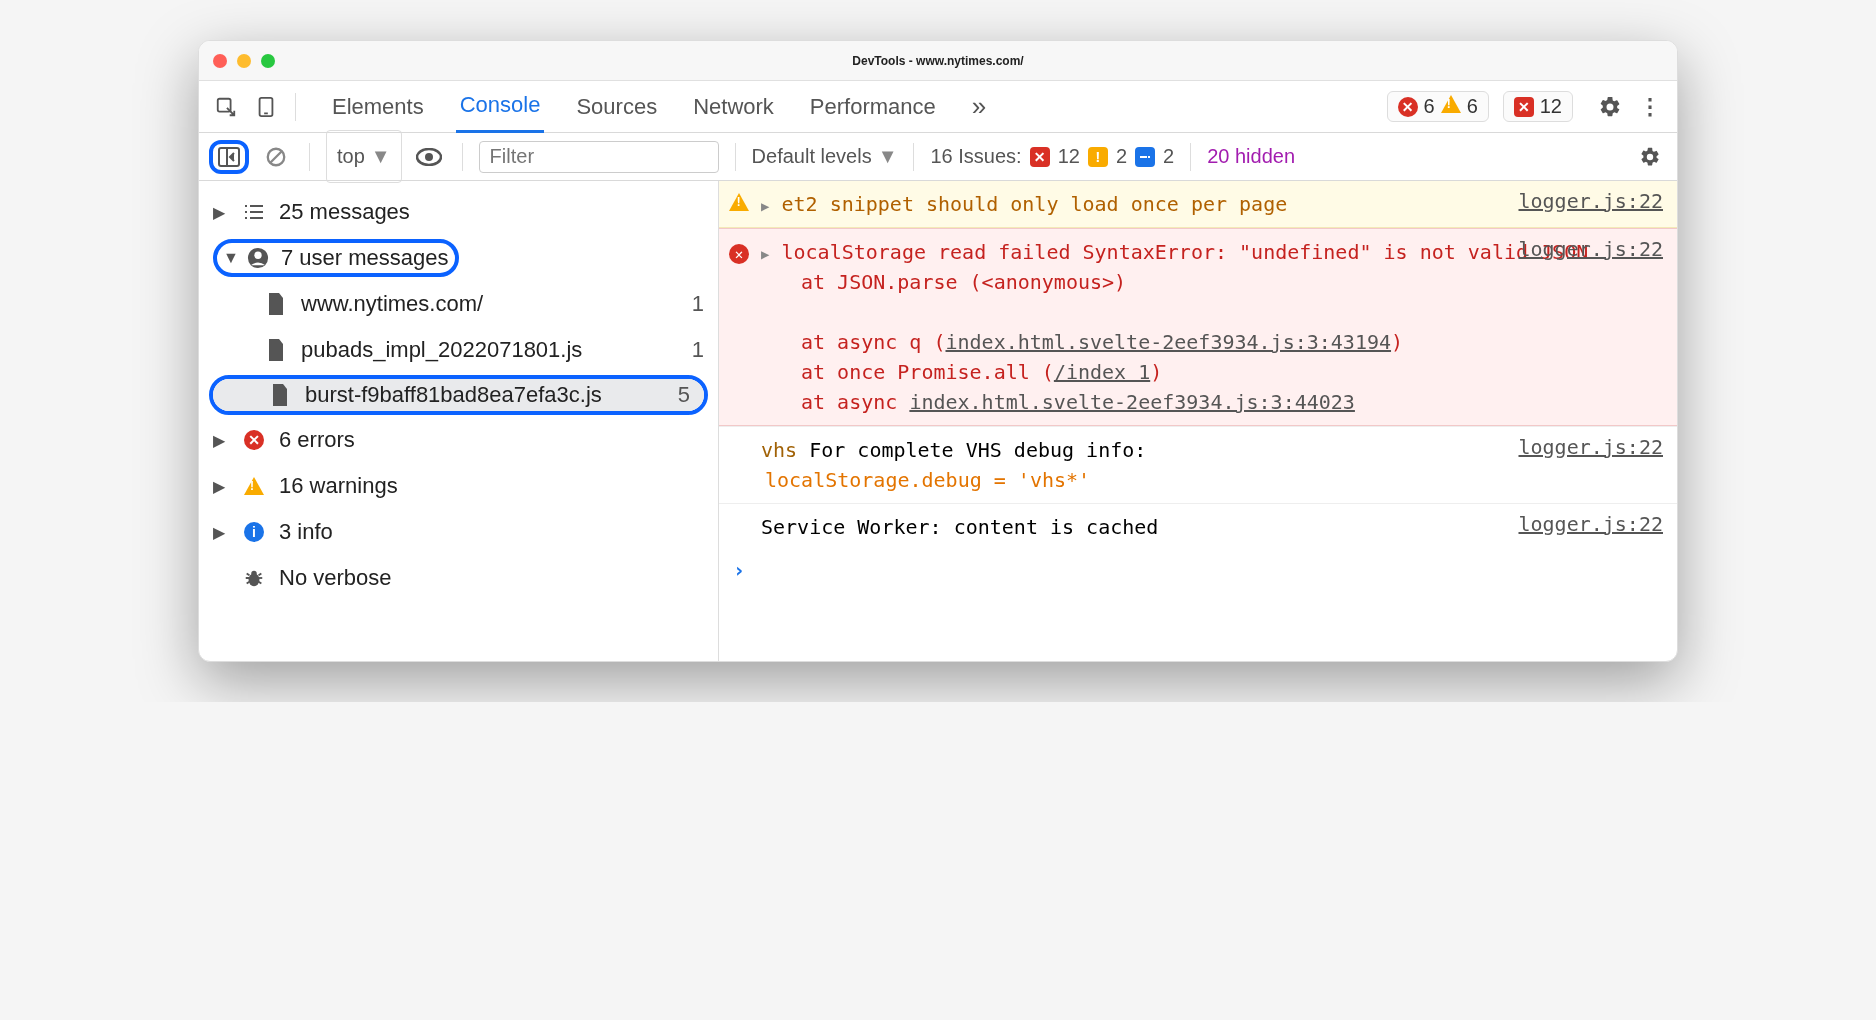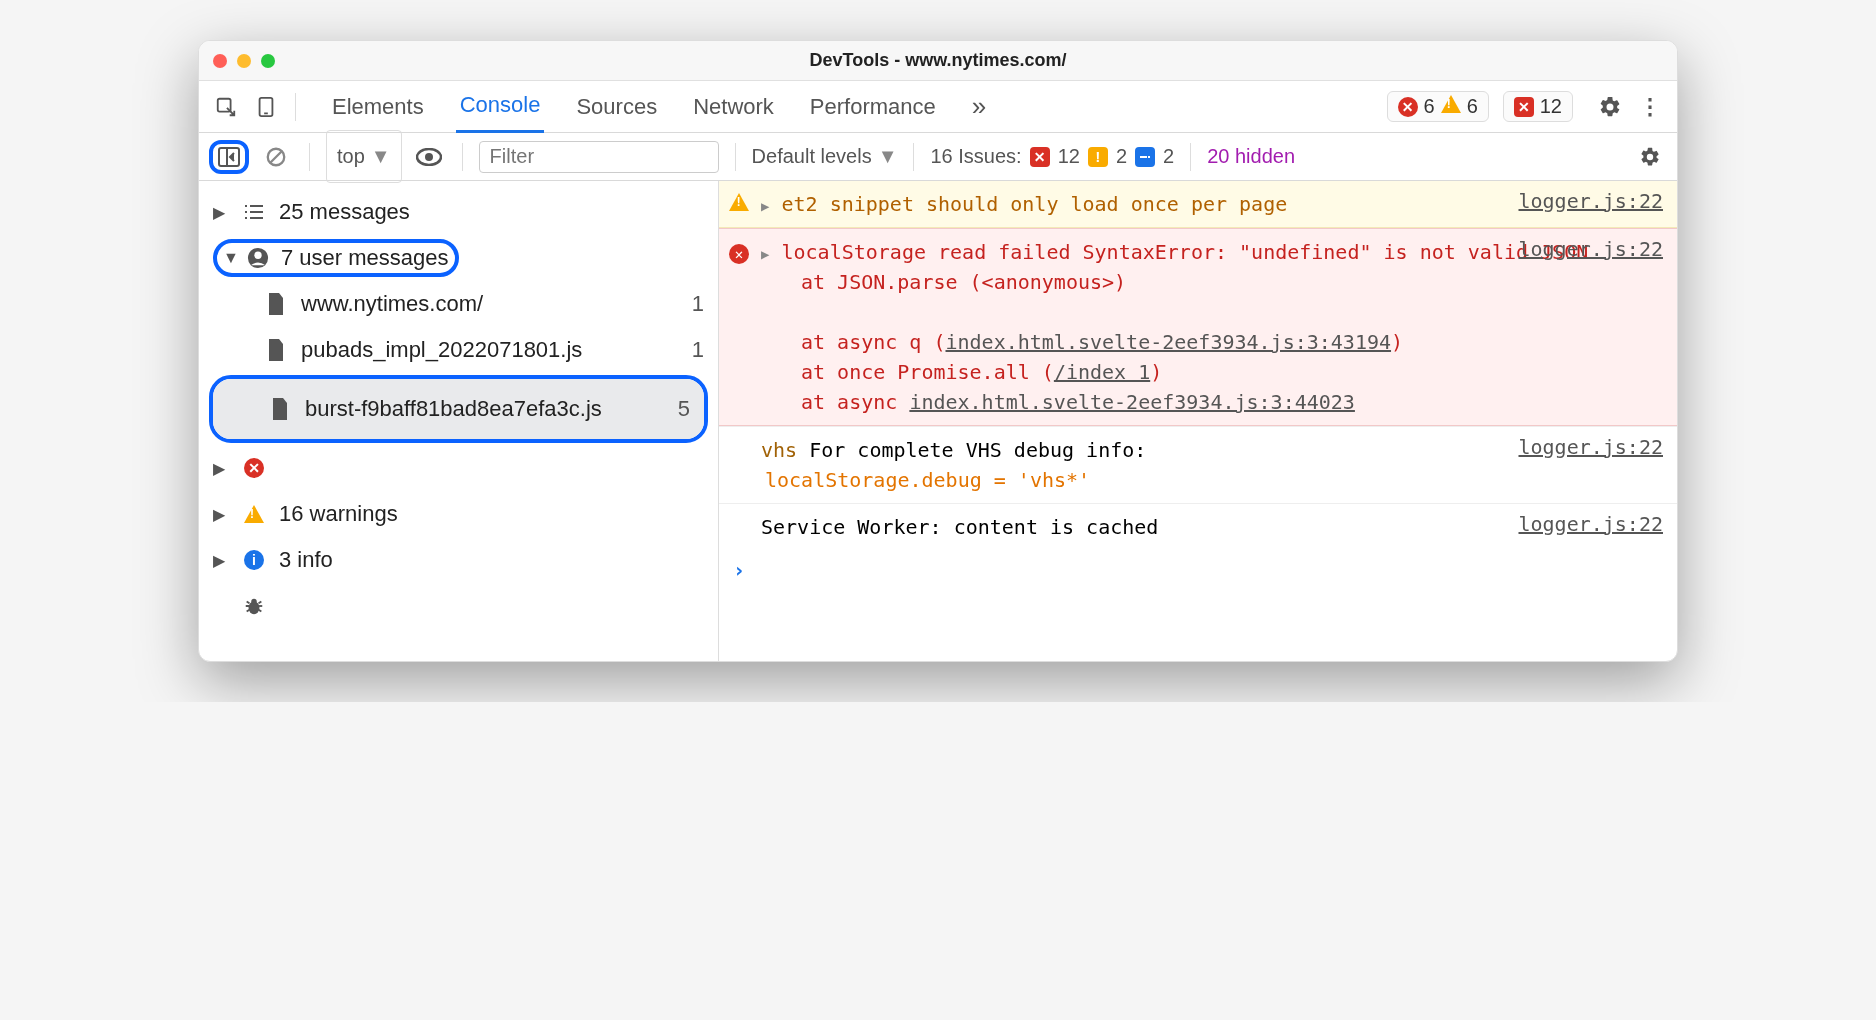--- a/index.html
+++ b/index.html
@@ -27,21 +27,21 @@
     padding: 0 14px;
     border-bottom: 1px solid #e0e0e0;
     background: #f7f7f7;
     position: relative;
   }
   .traffic { display: flex; gap: 10px; }
   .dot { width: 14px; height: 14px; border-radius: 50%; }
   .dot.red { background: #ff5f57; }
   .dot.yellow { background: #febc2e; }
   .dot.green { background: #28c840; }
-  .title { position: absolute; left: 0; right: 0; text-align: center; font-weight: 600; font-size: 18px; color: #222; }
+  .title { position: absolute; left: 0; right: 0; text-align: center; font-weight: 600; font-size: 12px; color: #222; }
   
   .tabsrow {
     display: flex;
     align-items: center;
     height: 52px;
     border-bottom: 1px solid #d9d9d9;
     padding: 0 10px;
     gap: 6px;
     font-size: 22px;
     color: #555;
@@ -114,21 +114,21 @@
   .selected { background: #e9eaec; }
   .subrow .fileicon { color:#444; }
   .hl-pill-sidebar {
     border: 4px solid #0b62ff; border-radius: 22px; padding: 2px 6px 2px 2px;
     display: inline-flex; align-items: center; gap: 10px;
   }
   .hl-pill-row {
     border: 4px solid #0b62ff; border-radius: 22px;
     margin: 2px 10px; padding: 0;
   }
-  .hl-pill-row .row{height:60px;}
+  .hl-pill-row .row{height:32px;}
 
   
   .console { flex:1; font-family: ui-monospace, Menlo, Monaco, Consolas, monospace; font-size: 20px; }
   .logrow { border-top: 1px solid #eee; padding: 8px 14px 8px 10px; display:flex; gap:10px; position:relative; }
   .logrow:first-child{border-top:none;}
   .logicon { width: 22px; flex-shrink:0; padding-top:3px; }
   .logbody { flex:1; line-height: 1.5; }
   .logsrc { position:absolute; right:14px; top:8px; color:#555; text-decoration: underline; }
   .lvl-warn { background: #fffbe6; border-top-color:#f3e9b7; border-bottom:1px solid #f3e9b7;}
   .lvl-err  { background: #fff0f0; border-top-color:#f2c8c8; border-bottom:1px solid #f2c8c8;}
@@ -316,20 +316,21 @@
           <span class="label">burst-f9baff81bad8ea7efa3c.js</span>
           <span class="count">5</span>
         </div>
       </div>
 
       <div class="row">
         <span class="arrow">▶</span>
         <span class="ricon">
             <span class="badge-icon b-red">✕</span>
           </span>
+        <span class="label">6 errors</span>
       </div>
       <div class="row">
         <span class="arrow">▶</span>
         <span class="ricon">
             <span class="b-triangle">
               <span>!</span>
             </span>
           </span>
         <span class="label">16 warnings</span>
       </div>
@@ -347,20 +348,21 @@
               <ellipse cx="12" cy="14" rx="6" ry="7"></ellipse>
               <circle cx="12" cy="7" r="3"></circle>
               <line x1="3" y1="12" x2="7" y2="12" stroke="#555" stroke-width="2"></line>
               <line x1="17" y1="12" x2="21" y2="12" stroke="#555" stroke-width="2"></line>
               <line x1="4" y1="18" x2="7" y2="16" stroke="#555" stroke-width="2"></line>
               <line x1="17" y1="16" x2="20" y2="18" stroke="#555" stroke-width="2"></line>
               <line x1="4" y1="7" x2="7" y2="9" stroke="#555" stroke-width="2"></line>
               <line x1="17" y1="9" x2="20" y2="7" stroke="#555" stroke-width="2"></line>
             </svg>
         </span>
+        <span class="label">No verbose</span>
       </div>
     </div>
 
     <div class="console">
       <div class="logrow lvl-warn">
         <div class="logicon"><span class="b-triangle"><span>!</span></span></div>
         <div class="logbody">
           <span style="color:#888; font-size:14px;">▶</span>
           <span class="darkyellow">et2 snippet should only load once per page</span>
         </div>

